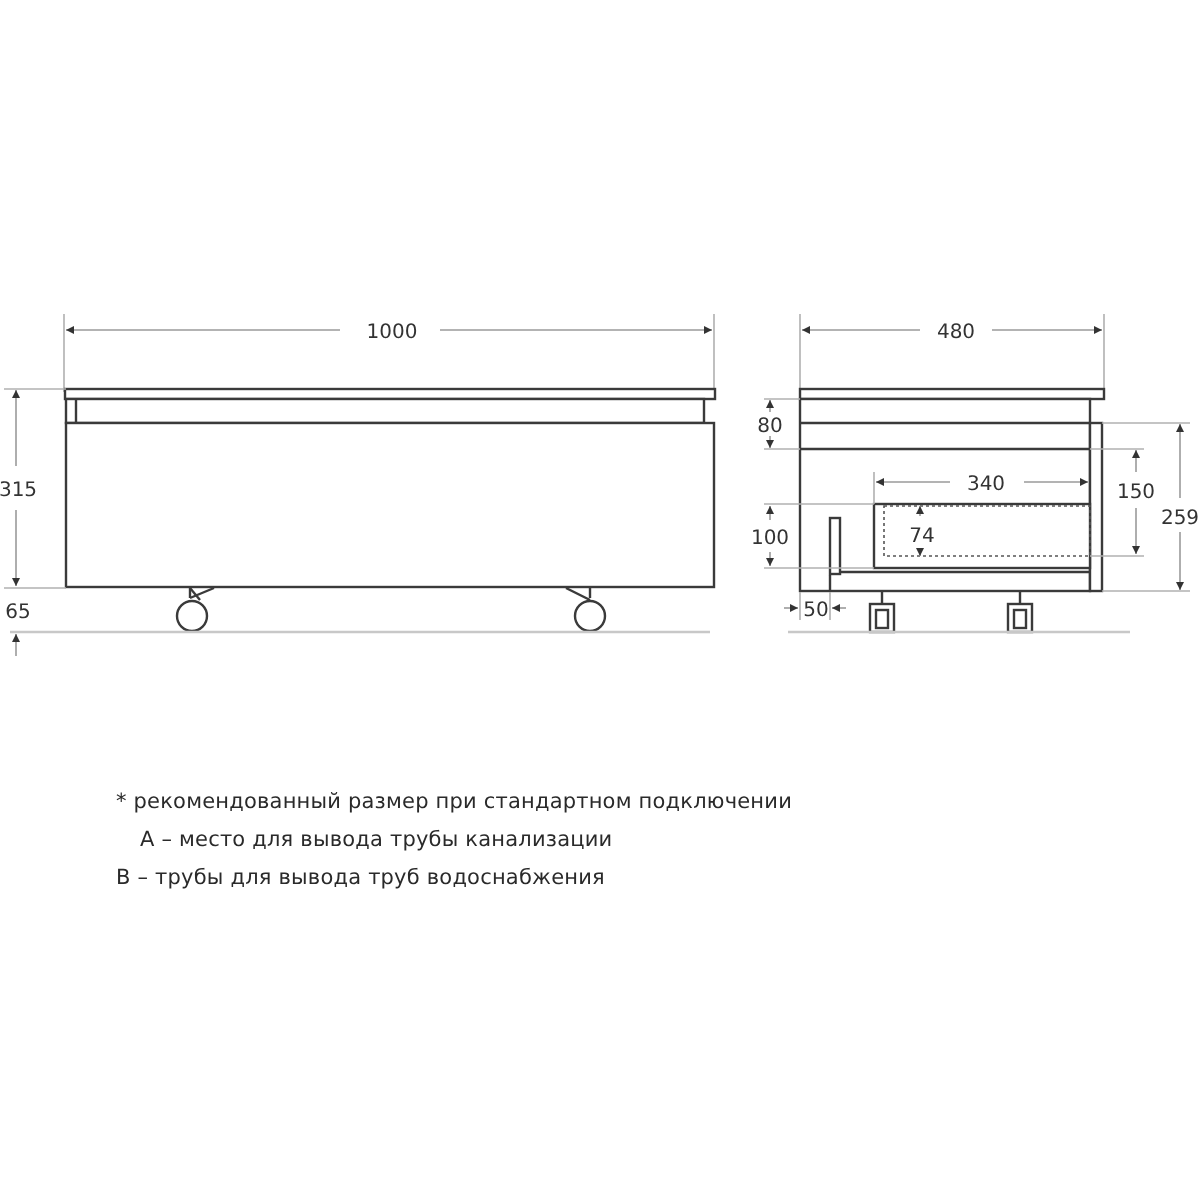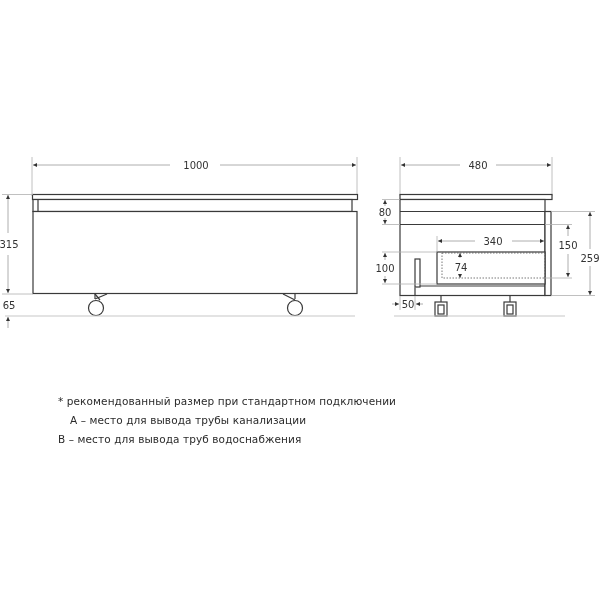--- a/index.html
+++ b/index.html
@@ -159,13 +159,13 @@
       <line class="ext" x1="415" y1="296" x2="415" y2="310"></line>
       <line class="dimline" x1="392" y1="304" x2="399" y2="304" marker-end="url(#arr)"></line>
       <line class="dimline" x1="423" y1="304" x2="416" y2="304" marker-end="url(#arr)"></line>
       <text class="dim-text" x="408" y="308" text-anchor="middle">50</text>
     </g>
   </g>
 </svg>
 
 <div class="note" style="top:395px;">* рекомендованный размер при стандартном подключении</div>
 <div class="note" style="top:414px;margin-left:12px;">A – место для вывода трубы канализации</div>
-<div class="note" style="top:433px;">B – место для вывода труб водоснабжения</div>
+<div class="note" style="top:433px;">B – трубы для вывода труб водоснабжения</div>
 
 </body></html>

